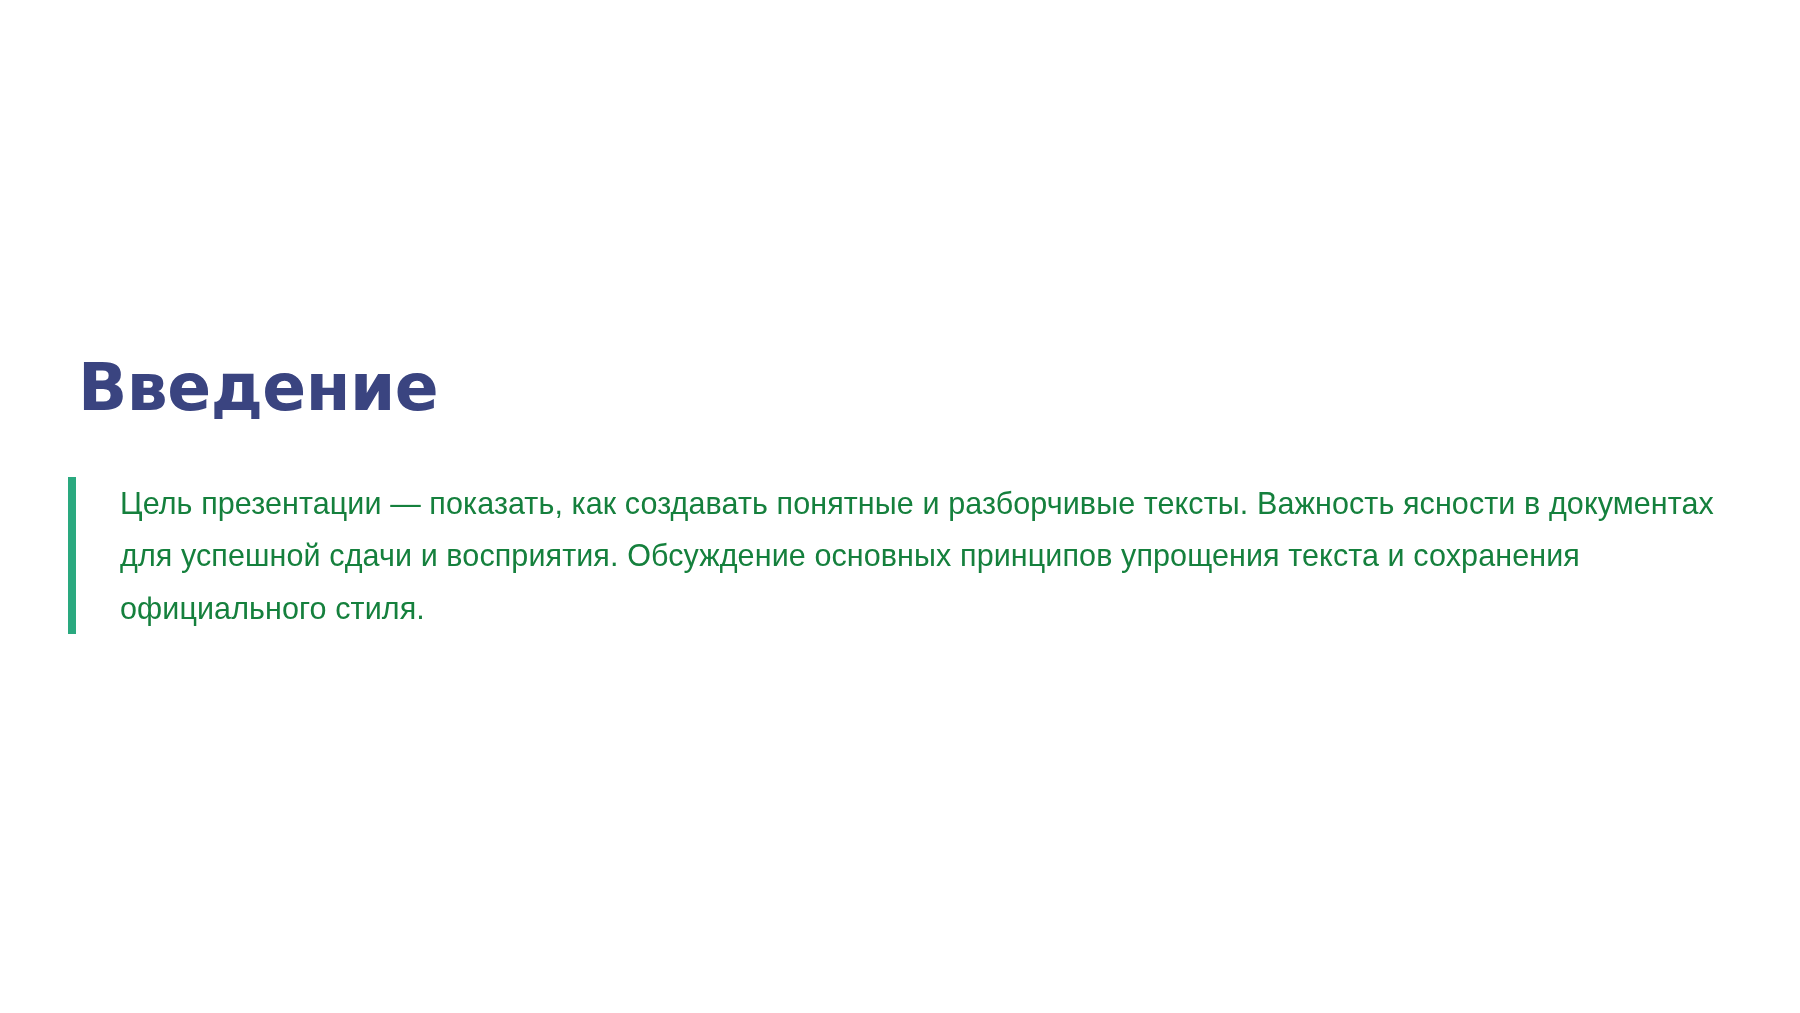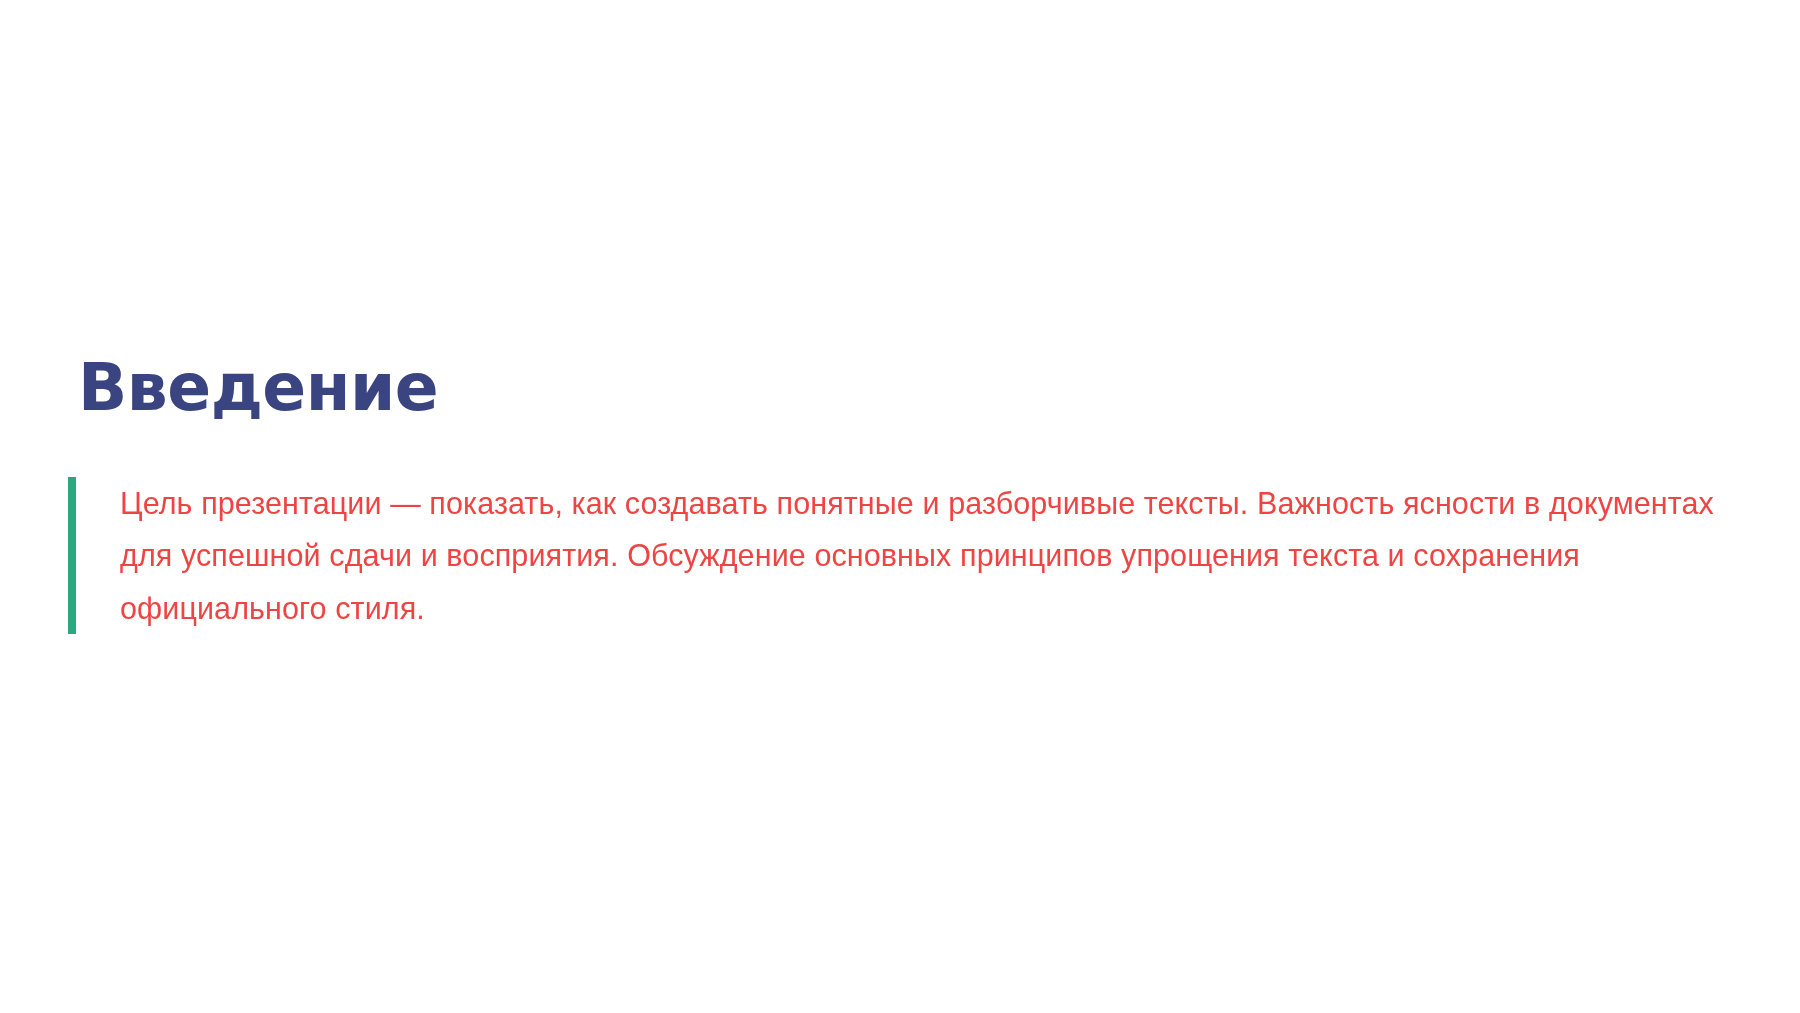--- a/index.html
+++ b/index.html
@@ -59,21 +59,21 @@
   }
 
   .body-text {
     flex: 1 1 auto;
     margin: 0;
     padding: 0 0 0 44px;
     font-family: "Liberation Sans", sans-serif;
     font-weight: 400;
     font-size: 30.5px;
     line-height: 1.72;
-    color: #ef4444;
+    color: #15803d;
     max-width: 1625px;
     letter-spacing: 0.1px;
   }
 </style>
 </head>
 <body>
 
 <div class="slide">
 
   <div class="content-block">

